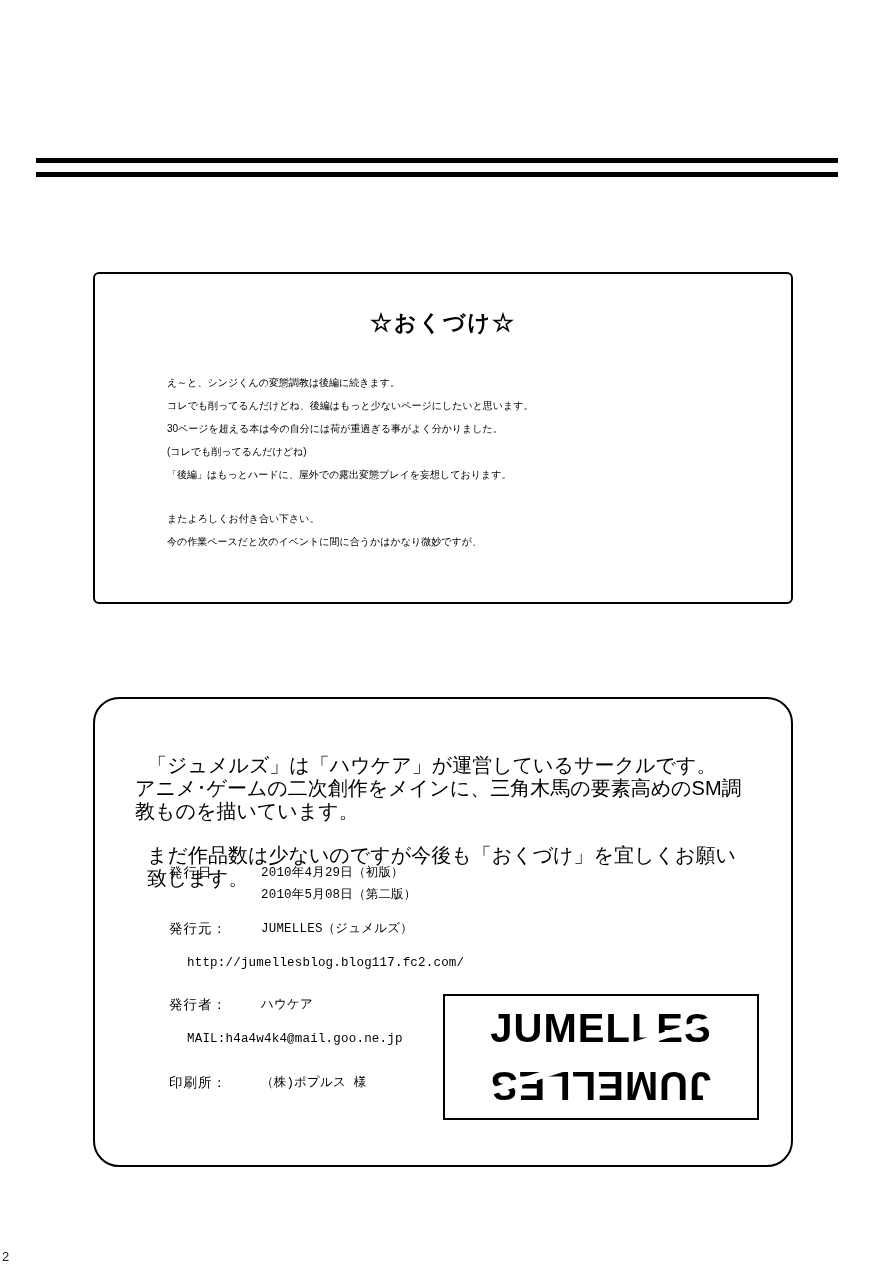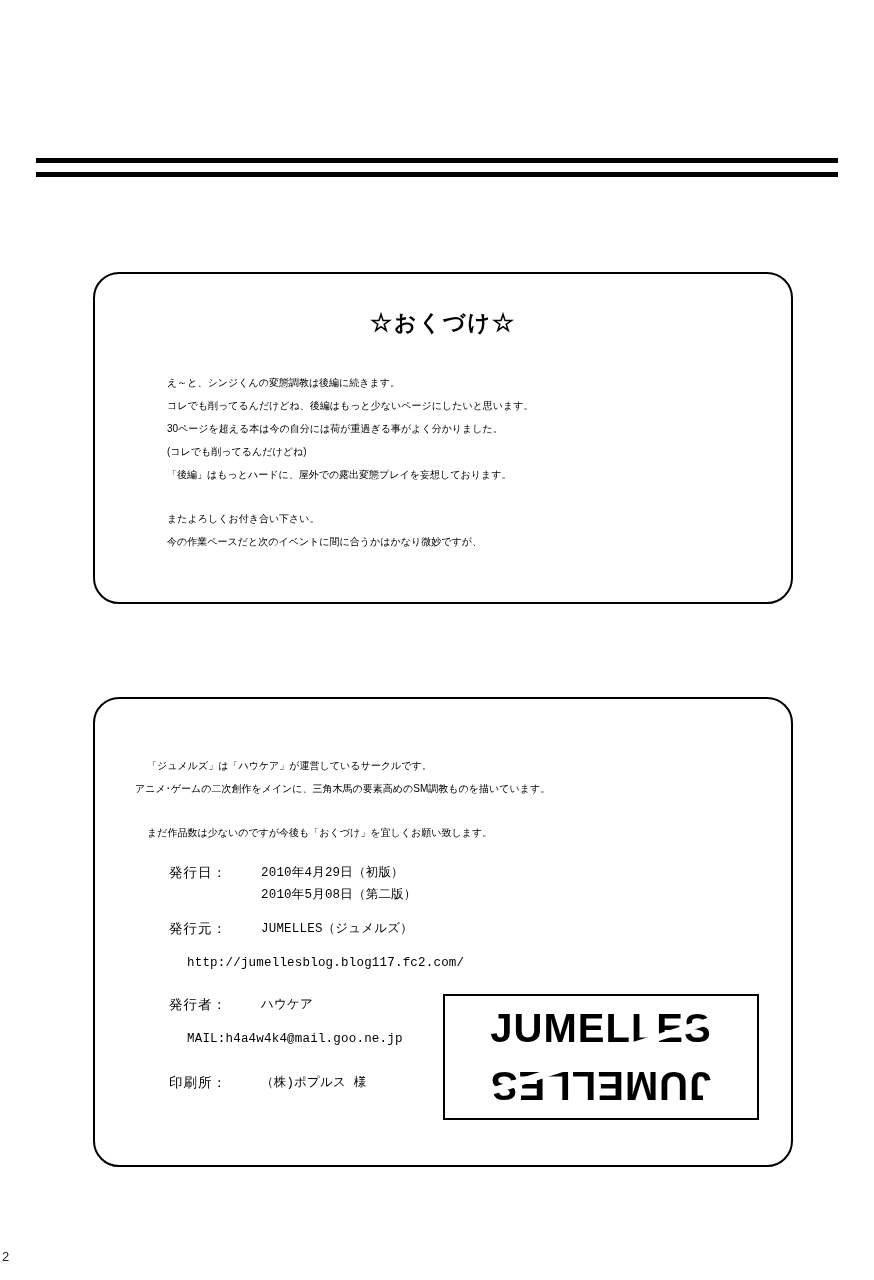--- a/index.html
+++ b/index.html
@@ -65,20 +65,21 @@
     border: 2px solid #000000;
     border-radius: 26px;
     background: #ffffff;
     box-sizing: border-box;
   }
   #afterword-panel {
     left: 93px;
     top: 272px;
     width: 700px;
     height: 332px;
+    border-radius: 6px;
   }
   #colophon-panel {
     left: 93px;
     top: 697px;
     width: 700px;
     height: 470px;
   }
 
   .afterword-heading {
     position: absolute;
@@ -100,21 +101,21 @@
   }
   .afterword-body p { margin: 0; }
   .afterword-body .gap { height: 21px; }
 
   
   .circle-intro {
     position: absolute;
     left: 40px;
     top: 55px;
     width: 620px;
-    font-size: 10px;
+    font-size: 20px;
     line-height: 23px;
     text-align: left;
   }
   .circle-intro p { margin: 0; }
   .circle-intro .gap { height: 21px; }
   .circle-intro .indent { padding-left: 12px; }
 
   .info-list {
     position: absolute;
     left: 46px;

